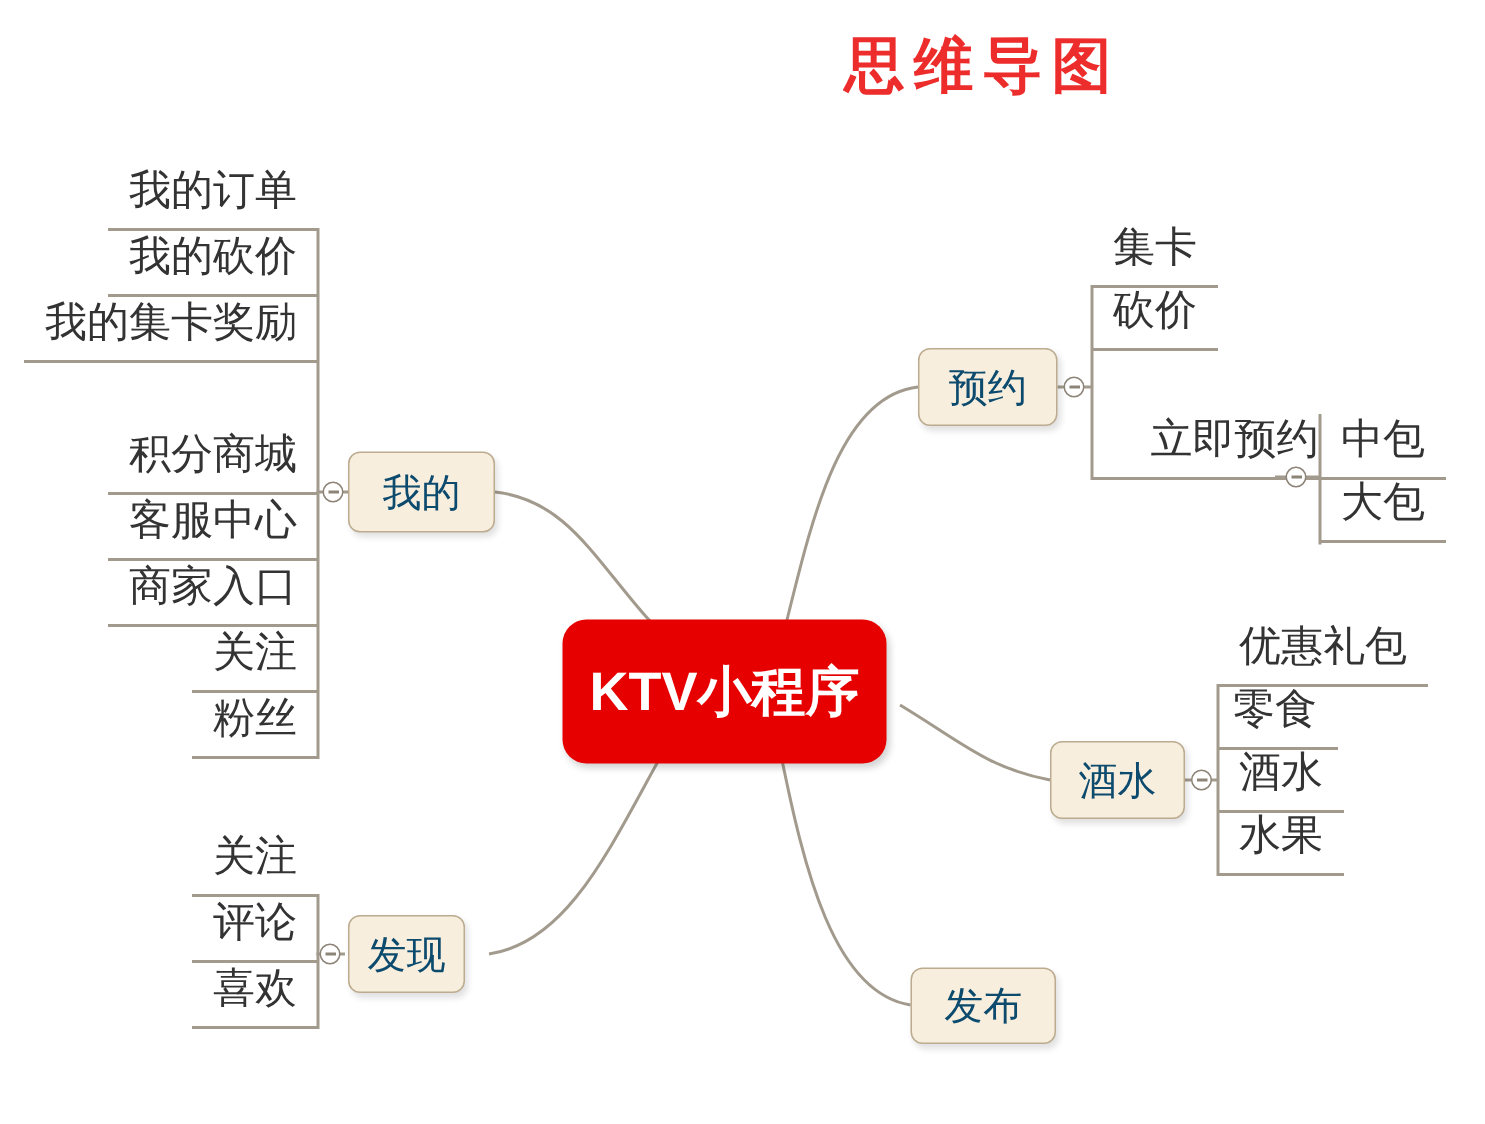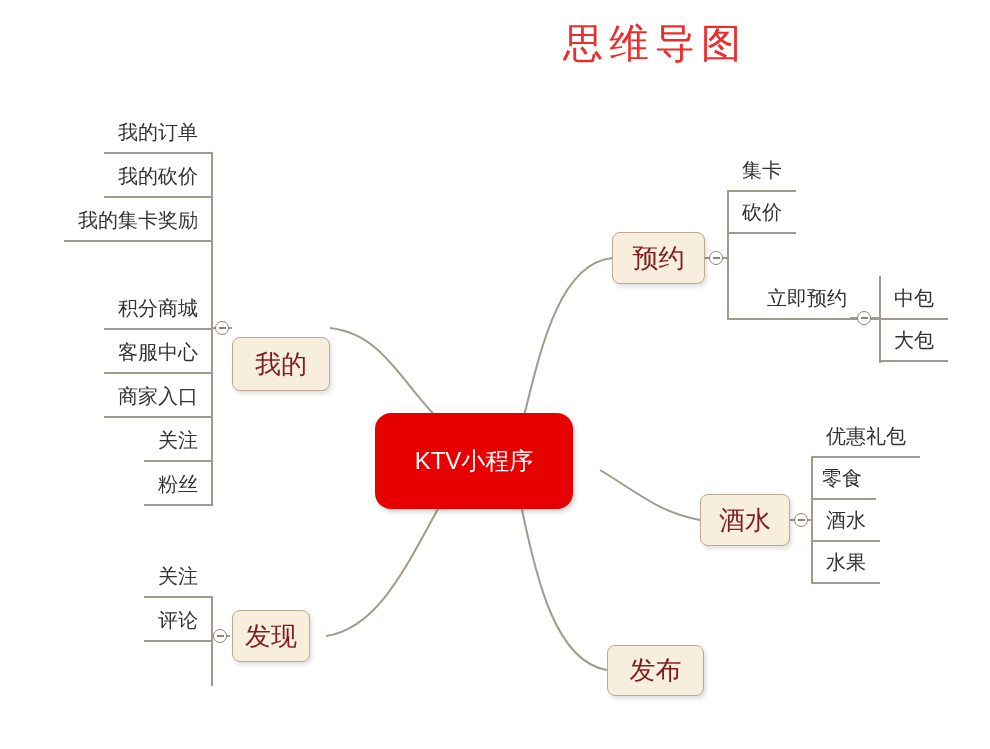--- a/index.html
+++ b/index.html
@@ -6,46 +6,46 @@
   .stage {
     position:relative; width:990px; height:749px; background:#ffffff; overflow:hidden;
     font-family:"Liberation Sans","DejaVu Sans",sans-serif;
   }
   .links { position:absolute; left:0; top:0; z-index:0; }
   .curve { fill:none; stroke:var(--line,#a29a8d); stroke-width:2; }
   .lf {
     position:absolute; box-sizing:border-box; height:44px; z-index:1;
     display:flex; align-items:flex-end; justify-content:center;
     padding:0 14px 6px; border-bottom:2px solid var(--line,#a29a8d);
-    font-size:20px; color:var(--text,#333); white-space:nowrap;
+    font-size:28px; color:var(--text,#333); white-space:nowrap;
   }
   .lf.wide { padding:0 39px 6px; }
   .vline { position:absolute; width:2px; background:var(--line,#a29a8d); z-index:1; }
   .hstub { position:absolute; height:2px; background:var(--line,#a29a8d); z-index:1; }
   .collapse {
     position:absolute; width:14px; height:14px; box-sizing:border-box;
     border:1px solid #8d8478; border-radius:50%; background:#fff; z-index:3;
     display:flex; align-items:center; justify-content:center; cursor:pointer;
   }
   .collapse::after { content:""; width:7px; height:2px; background:#8d8478; }
   .bnode {
     position:absolute; box-sizing:border-box; z-index:2;
     background:var(--node_bg,#f7eedd); border:1px solid var(--node_border,#bcab8f);
     border-radius:8px; display:flex; align-items:center; justify-content:center;
-    font-size:26px; color:#7f1d1d; box-shadow:2px 3px 4px rgba(0,0,0,0.12);
+    font-size:26px; color:#0c4a6e; box-shadow:2px 3px 4px rgba(0,0,0,0.12);
   }
   .center-node {
-    position:absolute; left:375px; top:413px; width:198px; height:96px; z-index:2;
+    position:absolute; left:375px; top:413px; width:216px; height:96px; z-index:2;
     background:var(--red,#e60000); color:#fff; border-radius:16px;
     display:flex; align-items:center; justify-content:center;
-    font-size:24px; font-weight:400; box-shadow:2px 3px 5px rgba(0,0,0,0.18);
+    font-size:36px; font-weight:700; box-shadow:2px 3px 5px rgba(0,0,0,0.18);
   }
   .page-title {
     position:absolute; left:563px; top:16px; z-index:2;
-    font-size:40px; font-weight:400; letter-spacing:6px; color:var(--title_red,#ed2c2c);
+    font-size:40px; font-weight:700; letter-spacing:6px; color:var(--title_red,#ed2c2c);
   }
 </style>
 </head>
 <body>
 
 <div class="stage">
 
   <svg class="links" width="990" height="749" viewBox="0 0 990 749">
     <path class="curve" d="M330,328 C386,334 402,388 455,436"></path>
     <path class="curve" d="M612,258 C558,264 540,352 522,424"></path>
@@ -88,22 +88,23 @@
   <div class="lf" style="top:276px; left:880px;">中包</div>
   <div class="lf" style="top:318px; left:880px;">大包</div>
 
   <div class="lf" style="top:414px; left:812px;">优惠礼包</div>
   <div class="lf" style="top:456px; left:812px;padding-left:10px;">零食</div>
   <div class="lf" style="top:498px; left:812px;">酒水</div>
   <div class="lf" style="top:540px; left:812px;">水果</div>
 
   <div class="lf" style="top:554px; right:778px;">关注</div>
   <div class="lf" style="top:598px; right:778px;">评论</div>
+  <div class="lf" style="top:642px; right:778px;">喜欢</div>
 
-  <div class="bnode" style="left:232px; top:301px; width:98px; height:54px;margin-top:36px;">我的</div>
+  <div class="bnode" style="left:232px; top:301px; width:98px; height:54px;">我的</div>
   <div class="bnode" style="left:612px; top:232px; width:93px; height:52px;">预约</div>
   <div class="bnode" style="left:700px; top:494px; width:90px; height:52px;">酒水</div>
   <div class="bnode" style="left:607px; top:645px; width:97px; height:51px;">发布</div>
   <div class="bnode" style="left:232px; top:610px; width:78px; height:52px;">发现</div>
 
   <div class="center-node">KTV小程序</div>
 
   <div class="page-title">思维导图</div>
 
 </div>

